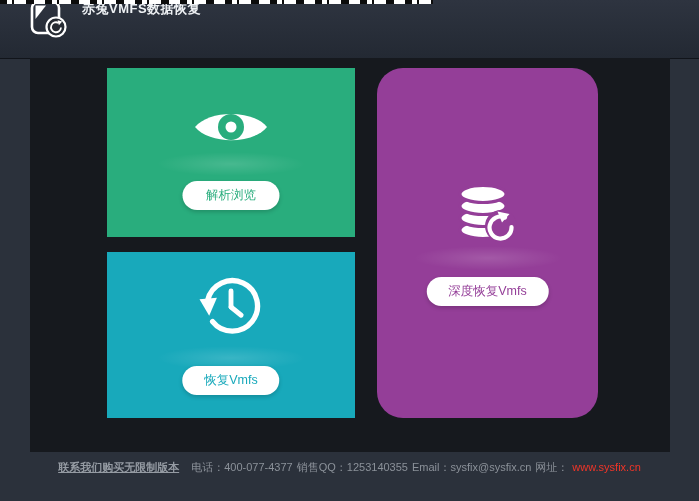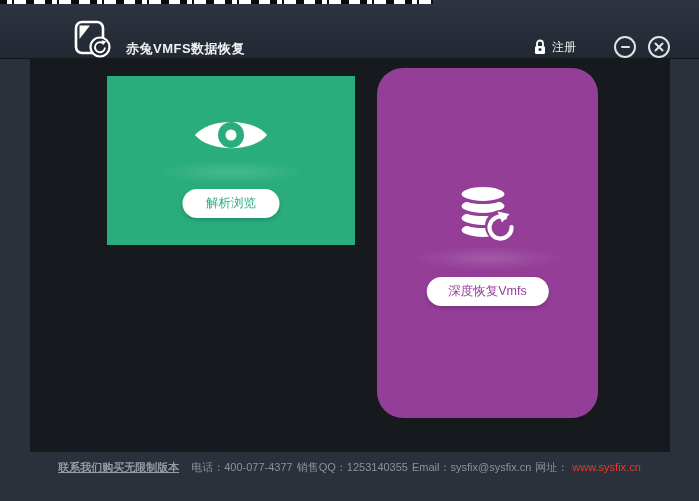--- a/index.html
+++ b/index.html
@@ -16,21 +16,21 @@
     background:repeating-linear-gradient(90deg,
       #0c0c0c 0 7px,#ffffff 7px 12px,#0c0c0c 12px 14px,#ffffff 14px 26px,
       #0c0c0c 26px 34px,#ffffff 34px 45px);
   }
 
   
   header{
     position:absolute;top:0;left:0;right:0;height:58px;
     background:linear-gradient(#2e3440,#232933);
     border-bottom:1px solid #11141a;
-    display:flex;align-items:flex-end;padding-left:44px;
+    display:flex;align-items:flex-start;
   }
   .logo{margin-left:29px;width:40px;height:38px;flex:0 0 auto;}
   .app-title{margin-left:13px;color:#eef1f4;font-size:13px;font-weight:bold;letter-spacing:.5px;}
   .header-right{margin-left:auto;margin-right:29px;display:flex;align-items:center;}
   .register{display:flex;align-items:center;cursor:pointer;margin-right:26px;}
   .register svg{margin-right:6px;}
   .register-label{color:#e9ecef;font-size:12px;}
   .circle-btn{
     width:22px;height:22px;border-radius:50%;
     border:2px solid #dfe3e8;box-sizing:border-box;
@@ -45,21 +45,21 @@
   }
   .glyph-x::before{transform:rotate(45deg);}
   .glyph-x::after{transform:rotate(-45deg);}
 
   
   .content{
     position:absolute;top:58px;left:30px;width:640px;height:394px;
     background:#16191e;border-bottom:1px solid #3a414c;
   }
   .panel{position:absolute;cursor:pointer;}
-  .panel-green{left:77px;top:18px;width:248px;height:169px;}
+  .panel-green{left:77px;top:10px;width:248px;height:169px;}
   .panel-teal{left:77px;top:194px;width:248px;height:166px;}
   .panel-purple{left:347px;top:10px;width:221px;height:350px;}
   .panel .icon{position:absolute;left:50%;transform:translateX(-50%);}
   .panel-green .icon{top:37px;}
   .panel-teal .icon{top:23px;}
   .panel-purple .icon{top:116px;}
   .reflection{
     position:absolute;left:50%;transform:translateX(-50%);
     width:150px;height:24px;border-radius:50%;
     background:radial-gradient(ellipse at center,rgba(255,255,255,.14),rgba(255,255,255,0) 70%);
@@ -102,52 +102,48 @@
       <svg viewBox="0 0 40 38" width="40" height="38">
         <rect x="3" y="2" width="27" height="31" rx="6" fill="none" stroke="#ffffff" stroke-width="2.6"></rect>
         <path d="M6.5 5.5 L17 5.5 L6.5 19 Z" fill="#ffffff"></path>
         <circle cx="27" cy="27" r="9.5" fill="#262b33" stroke="#ffffff" stroke-width="2.2"></circle>
         <path d="M32 27.5 a 5 5 0 1 1 -2.2 -4.4" fill="none" stroke="#ffffff" stroke-width="1.8"></path>
         <path d="M28.6 20.2 l 4.6 1.4 l -3.3 3.6 z" fill="#ffffff"></path>
       </svg>
     </div>
     <div class="app-title">赤兔VMFS数据恢复</div>
 
-    <div class="header-right">
-      <div class="register">
-        <svg viewBox="0 0 12 16" width="12" height="16">
-          <path d="M3 7 V4.5 a3 3 0 0 1 6 0 V7" fill="none" stroke="#ffffff" stroke-width="1.8"></path>
-          <rect x="1" y="7" width="10" height="8" rx="1.5" fill="#ffffff"></rect>
-          <circle cx="6" cy="10.5" r="1.5" fill="#262b33"></circle>
-        </svg>
-        <span class="register-label">注册</span>
-      </div>
-      <div class="circle-btn">
-        <span class="glyph-minus"></span>
-      </div>
-      <div class="circle-btn">
-        <span class="glyph-x"></span>
-      </div>
-    </div>
   </header>
 
   <div class="content">
 
     <section class="panel panel-green" style="background-color: rgb(41, 173, 125);">
       <div class="icon" style="color: rgb(41, 173, 125);">
         <svg viewBox="0 0 76 44" width="76" height="44">
           <path d="M2 22 C16 4.5 60 4.5 74 22 C60 39.5 16 39.5 2 22 Z" fill="#ffffff"></path>
           <circle cx="38" cy="22" r="13" fill="currentColor"></circle>
           <circle cx="38" cy="22" r="5.5" fill="#ffffff"></circle>
         </svg>
       </div>
       <div class="reflection"></div>
       <button class="pill" style="color: rgb(41, 173, 125);">解析浏览</button>
     </section>
 
+    <section class="panel panel-teal" style="background-color: rgb(24, 169, 187);">
+      <div class="icon">
+        <svg viewBox="0 0 68 66" width="66" height="64">
+          <path d="M10 26 A 26 26 0 1 1 15 48" fill="none" stroke="#ffffff" stroke-width="5.5" stroke-linecap="round"></path>
+          <path d="M1.5 25 L19.5 23.5 L11.5 42 Z" fill="#ffffff"></path>
+          <path d="M34 33 V16.5" stroke="#ffffff" stroke-width="5" stroke-linecap="round"></path>
+          <path d="M34 33 L44.5 41.5" stroke="#ffffff" stroke-width="5" stroke-linecap="round"></path>
+        </svg>
+      </div>
+      <div class="reflection"></div>
+      <button class="pill" style="color: rgb(24, 169, 187);">恢复Vmfs</button>
+    </section>
 
     <section class="panel panel-purple" style="background-color: rgb(148, 62, 152); border-radius: 26px;">
       <div class="icon" style="color: rgb(148, 62, 152);">
         <svg viewBox="0 0 62 60" width="62" height="60">
           <ellipse cx="26" cy="46" rx="23" ry="8.5" fill="#ffffff" stroke="currentColor" stroke-width="3"></ellipse>
           <ellipse cx="26" cy="34" rx="23" ry="8.5" fill="#ffffff" stroke="currentColor" stroke-width="3"></ellipse>
           <ellipse cx="26" cy="22" rx="23" ry="8.5" fill="#ffffff" stroke="currentColor" stroke-width="3"></ellipse>
           <ellipse cx="26" cy="10" rx="23" ry="8.5" fill="#ffffff" stroke="currentColor" stroke-width="3"></ellipse>
           <circle cx="44" cy="42" r="16" fill="currentColor"></circle>
           <path d="M54.5 43 A 11 11 0 1 1 48 33.5" fill="none" stroke="#ffffff" stroke-width="4.2" stroke-linecap="round"></path>

